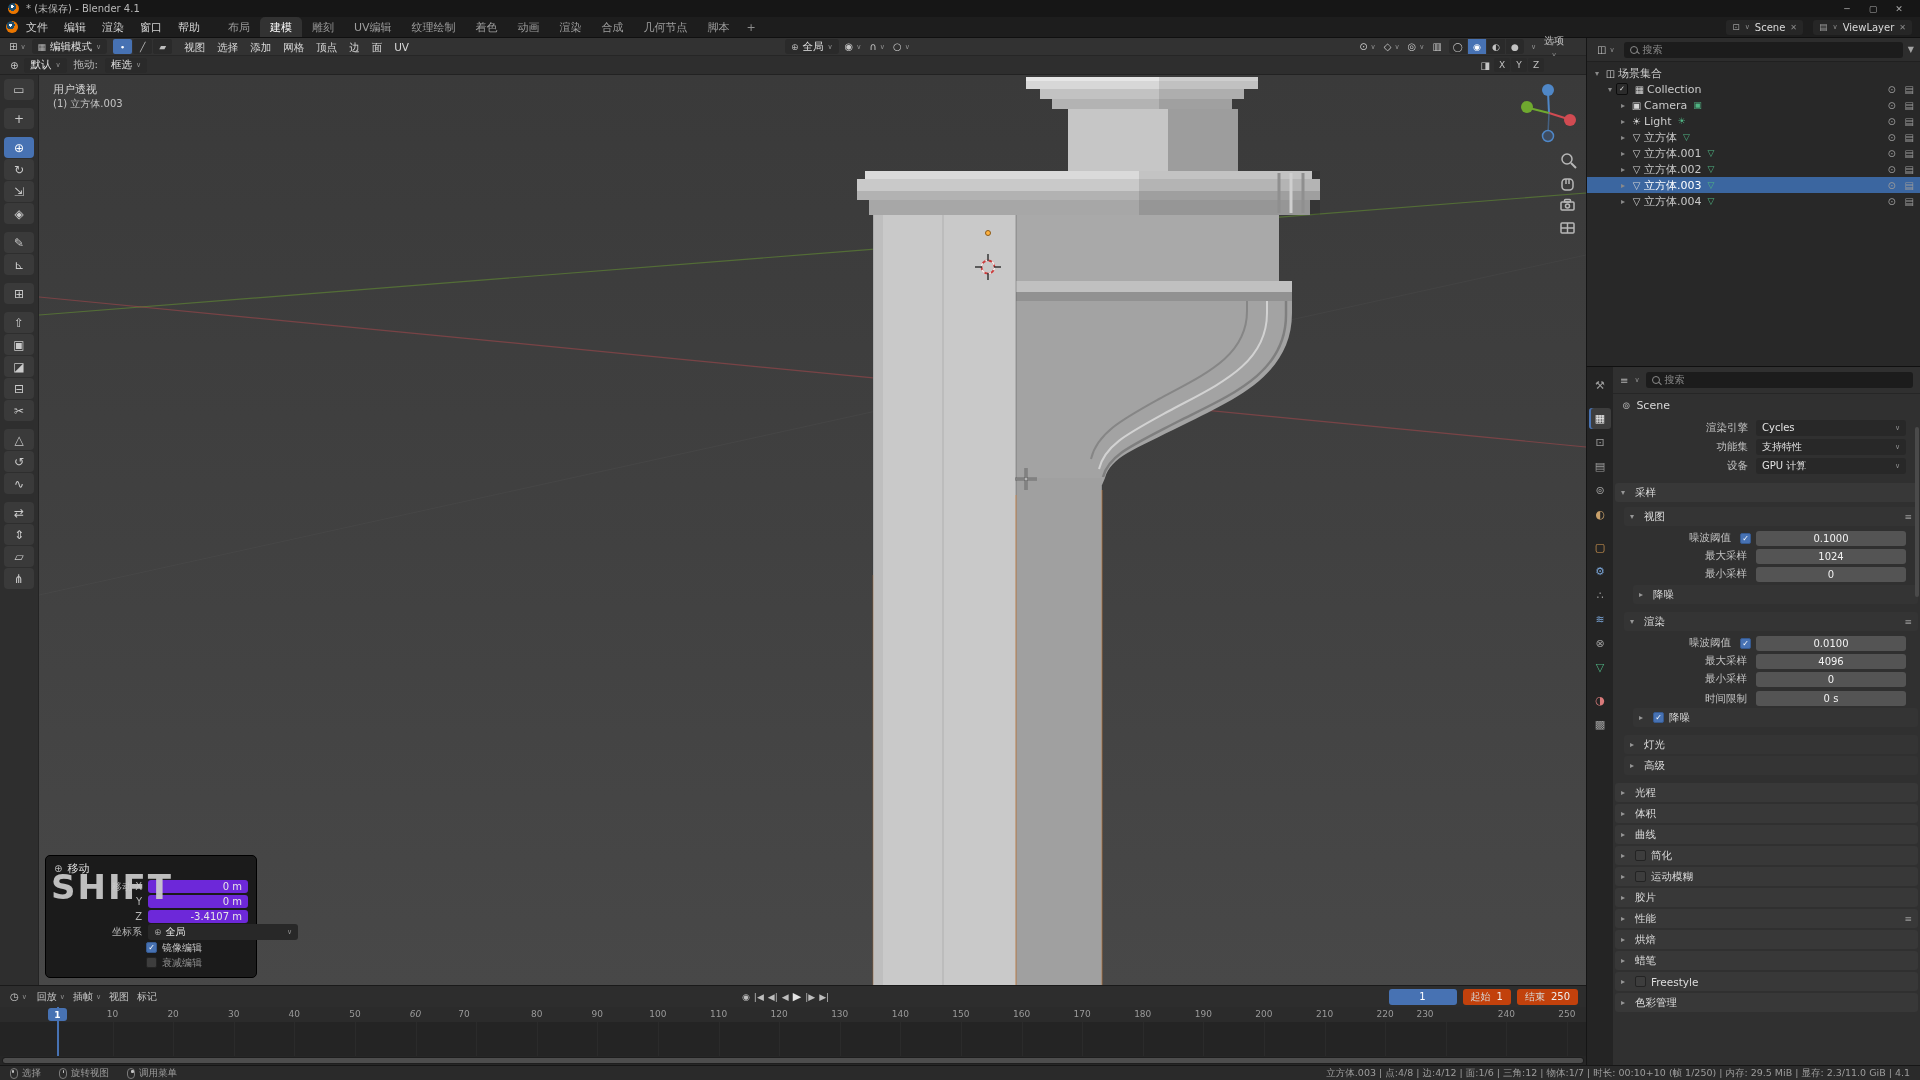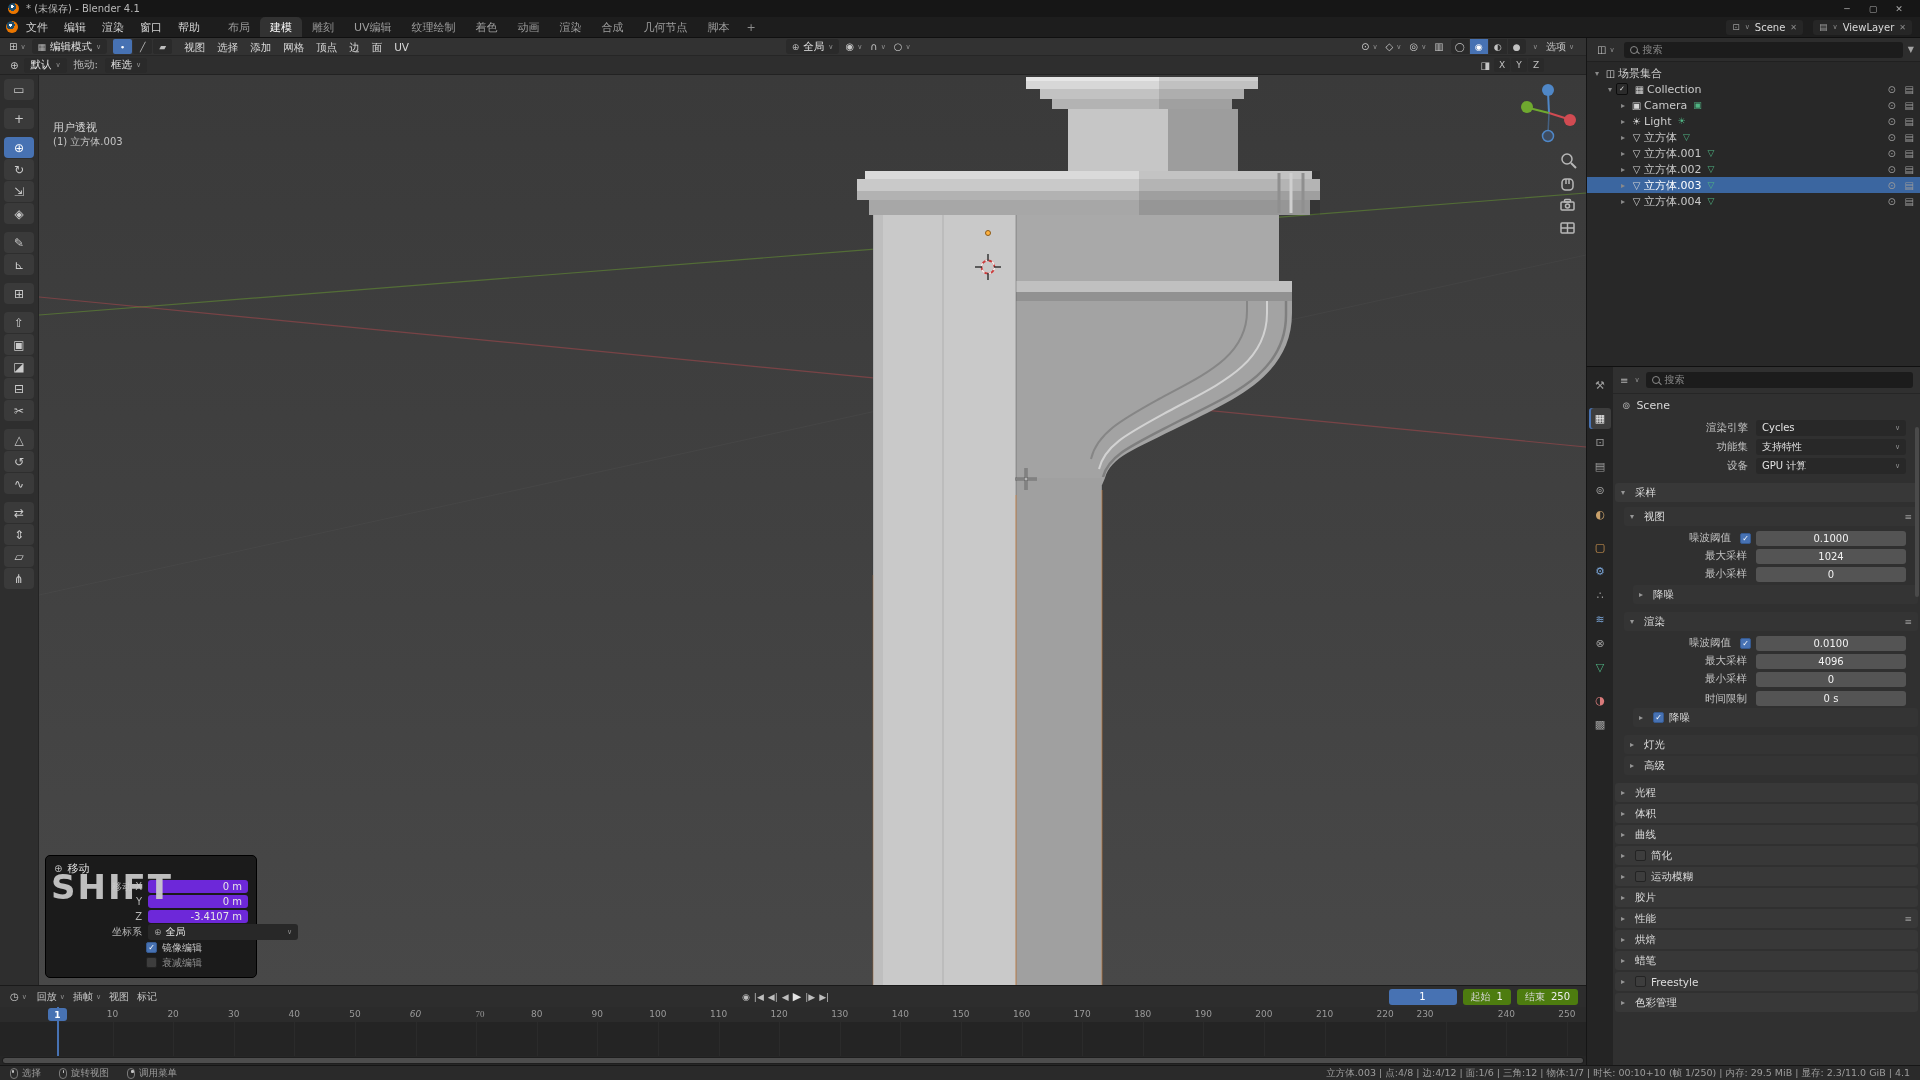--- a/index.html
+++ b/index.html
@@ -51,21 +51,21 @@
   .xyz-btn{width:16px;height:14px;background:#2a2a2a;border-radius:2px;display:flex;align-items:center;justify-content:center;font-size:9px;color:#c0c0c0;}
 
   
   #toolbar{position:absolute;left:0;top:75px;width:39px;height:910px;background:#2e2e2e;border-right:1px solid #242424;box-sizing:border-box;display:flex;flex-direction:column;align-items:center;padding-top:4px;gap:1px;}
   .tool-btn{width:30px;height:21px;border-radius:4px;background:#3a3a3a;display:flex;align-items:center;justify-content:center;color:#cbcbcb;font-size:12px;flex:0 0 auto;}
   .tool-btn.active{background:var(--accent);color:#fff;}
 
   
   #viewport{position:absolute;left:39px;top:75px;width:1547px;height:910px;background:linear-gradient(180deg,#3a3a3a 0%,#404040 45%,#484848 100%);overflow:hidden;}
   #vp-svg{position:absolute;left:0;top:0;}
-  #vp-text{position:absolute;left:14px;top:8px;line-height:14px;color:#d2d2d2;font-size:11px;margin-top:38px;}
+  #vp-text{position:absolute;left:14px;top:8px;line-height:14px;color:#d2d2d2;font-size:11px;}
   #vp-text .sub{font-size:10px;color:#c4c4c4;}
 
   
   #operator-panel{position:absolute;left:6px;top:780px;width:212px;background:rgba(24,24,24,0.93);border:1px solid #000;border-radius:5px;padding:5px 8px 7px 8px;box-sizing:border-box;z-index:3;}
   #op-header{display:flex;align-items:center;gap:5px;color:#e2e2e2;font-size:11px;margin-bottom:4px;}
   #op-header .oicon{color:#b5b5b5;font-size:10px;}
   .op-row{display:flex;align-items:center;height:13px;margin:2px 0;}
   .op-label{flex:0 0 88px;text-align:right;padding-right:6px;color:#b3b3b3;font-size:10px;white-space:nowrap;overflow:hidden;}
   .op-field{flex:1;background:#6d28d9;border-radius:3px;height:13px;display:flex;align-items:center;justify-content:flex-end;padding:0 6px;color:#e6e6e6;font-size:10px;}
   .op-field.dd{justify-content:flex-start;gap:4px;}
@@ -77,21 +77,21 @@
   
   .cb{width:11px;height:11px;border-radius:2px;background:#3d3d3d;border:1px solid #232323;display:inline-flex;align-items:center;justify-content:center;font-size:8px;color:#fff;flex:0 0 auto;box-sizing:border-box;}
   .cb.on{background:var(--accent);border-color:#35598f;}
 
   
   #timeline{position:absolute;left:0;top:985px;width:1586px;height:80px;background:#262626;border-top:1px solid #1a1a1a;box-sizing:border-box;}
   #tl-header{position:relative;height:21px;background:#2d2d2d;border-bottom:1px solid #222;display:flex;align-items:center;padding:0 6px;gap:2px;font-size:10.5px;color:#d0d0d0;}
   #tl-transport{position:absolute;left:742px;top:0;height:21px;display:flex;align-items:center;gap:4px;color:#bdbdbd;font-size:9px;}
   #tl-transport .big{font-size:11px;color:#e5e5e5;}
   #tl-fields{position:absolute;right:8px;top:2px;height:17px;display:flex;gap:6px;align-items:center;}
-  .tl-field{background:#4d7c0f;border-radius:3px;height:16px;display:flex;align-items:center;padding:0 8px;font-size:10px;color:#eee;gap:6px;}
+  .tl-field{background:#c2410c;border-radius:3px;height:16px;display:flex;align-items:center;padding:0 8px;font-size:10px;color:#eee;gap:6px;}
   .tl-field.current{background:var(--accent);justify-content:center;width:52px;color:#fff;}
   .tl-field .flabel{color:#d6d6d6;}
   #tl-ruler{position:absolute;left:0;top:21px;width:100%;height:15px;background:#2b2b2b;border-bottom:1px solid #222;}
   .tick{position:absolute;top:2px;transform:translateX(-50%);font-size:9px;color:#9a9a9a;}
   #tl-track{position:absolute;left:0;top:36px;bottom:9px;width:100%;background:#242424;}
   .gridline{position:absolute;top:0;bottom:0;width:1px;background:rgba(255,255,255,0.035);}
   #playhead{position:absolute;left:57px;top:21px;bottom:9px;width:2px;background:var(--accent);z-index:2;}
   #playhead-bubble{position:absolute;left:48px;top:22px;width:19px;height:13px;background:var(--accent);border-radius:3px;color:#fff;font-size:9px;font-weight:bold;display:flex;align-items:center;justify-content:center;z-index:3;}
   #tl-scroll{position:absolute;left:2px;right:2px;bottom:1px;height:7px;background:#1e1e1e;border-radius:4px;}
   #tl-scroll .handle{position:absolute;left:1px;right:1px;top:1px;bottom:1px;background:#4d4d4d;border-radius:3px;}
@@ -258,21 +258,21 @@
       </span>
     <span class="shade-group" id="shading-group">
         <span class="shade-btn">◯</span>
         <span class="shade-btn active">◉</span>
         <span class="shade-btn">◐</span>
         <span class="shade-btn">●</span>
       </span>
     <span class="icobtn">
         <span class="chev">∨</span>
       </span>
-    <span class="icobtn" style="margin-right:3px;">
+    <span class="icobtn" style="margin-right:13px;flex-direction:column;">
       <span>选项</span>
       <span class="chev">∨</span>
     </span>
   </div>
 
   <div id="tool-settings">
     <span class="icobtn">⊕</span>
     <span class="hdr-dd">
       <span>默认</span>
       <span class="chev">∨</span>
@@ -511,21 +511,21 @@
         </span>
       </div>
     </div>
     <div id="tl-ruler">
         <span class="tick" style="left: 112.54px;">10</span>
         <span class="tick" style="left: 173.14px;">20</span>
         <span class="tick" style="left: 233.74px;">30</span>
         <span class="tick" style="left: 294.34px;">40</span>
         <span class="tick" style="left: 354.94px;">50</span>
         <span class="tick" style="left: 415.54px; font-style: italic;">60</span>
-        <span class="tick" style="left: 480px; font-family: Liberation Serif, serif;">70</span>
+        <span class="tick" style="left: 464px;">70</span>
         <span class="tick" style="left: 536.74px;">80</span>
         <span class="tick" style="left: 597.34px;">90</span>
         <span class="tick" style="left: 657.94px;">100</span>
         <span class="tick" style="left: 718.54px;">110</span>
         <span class="tick" style="left: 779.14px;">120</span>
         <span class="tick" style="left: 839.74px;">130</span>
         <span class="tick" style="left: 900.34px;">140</span>
         <span class="tick" style="left: 960.94px;">150</span>
         <span class="tick" style="left: 1021.54px;">160</span>
         <span class="tick" style="left: 1082.14px;">170</span>

